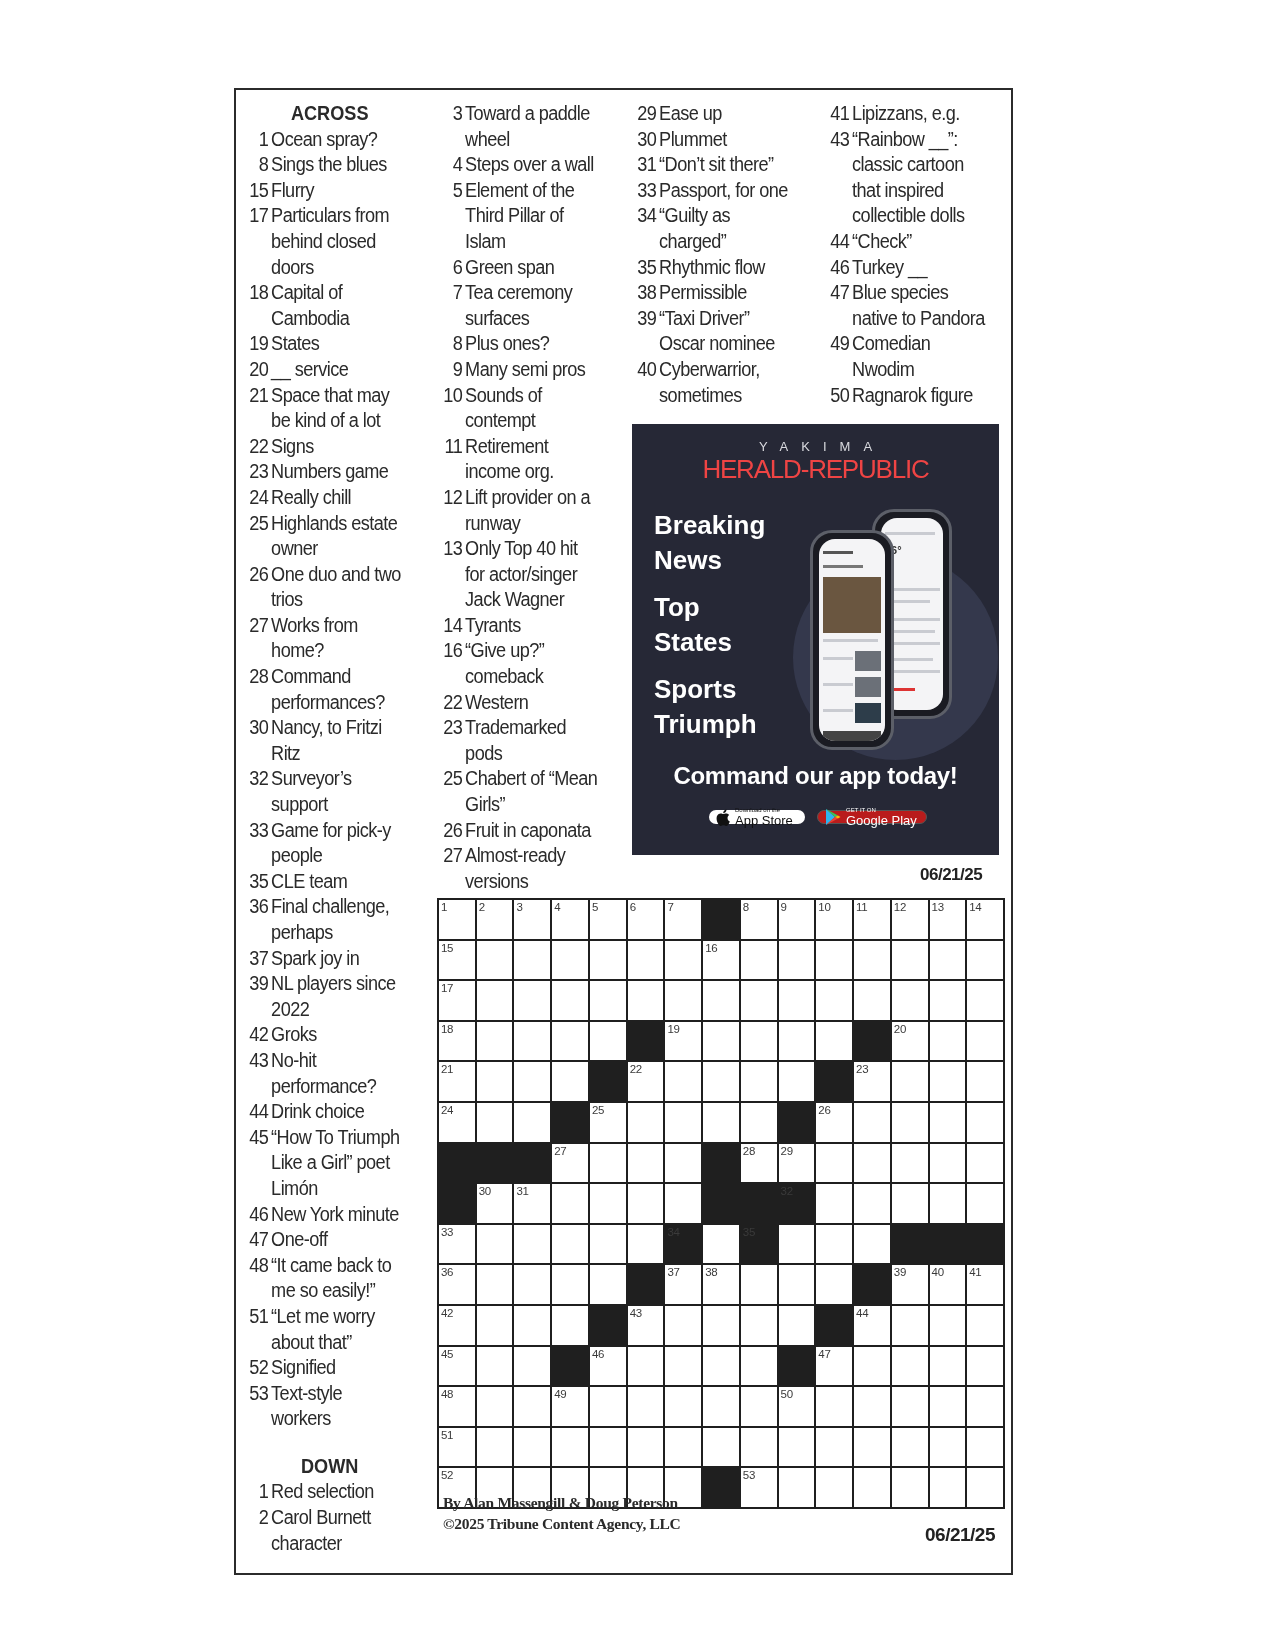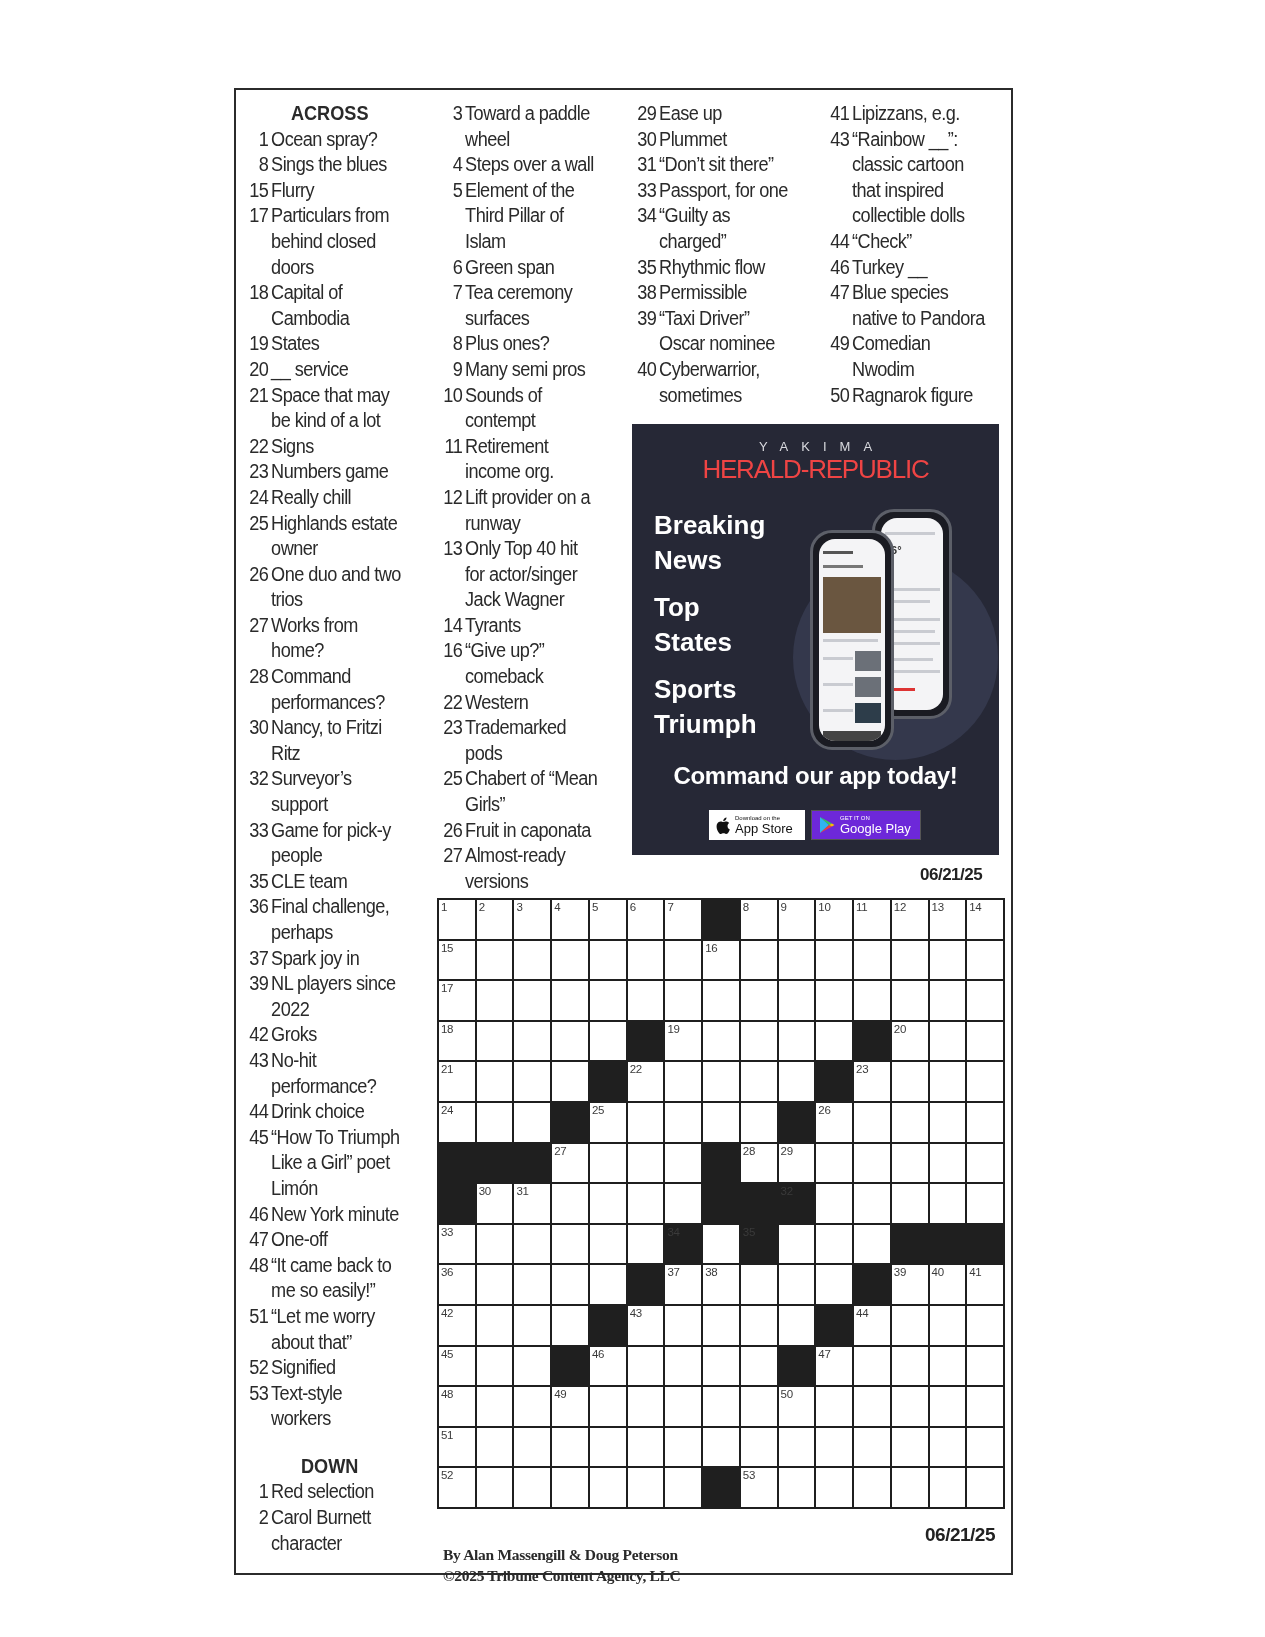--- a/index.html
+++ b/index.html
@@ -36,38 +36,38 @@
   .ad .phone { position: absolute; border-radius: 22px; background: #1a1b22; border: 3px solid #5c5f68; }
   .ad .phone .screen { position: absolute; inset: 6px; border-radius: 16px; background: #f4f4f6; overflow: hidden; }
   .ad .phone-back { left: 240px; top: 85px; width: 80px; height: 210px; }
   .ad .phone-front { left: 178px; top: 106px; width: 84px; height: 220px; }
   .ad .temp { position: absolute; top: 26px; left: 4px; font-size: 11px; font-weight: bold; color: #333; }
   .ad .photo { position: absolute; left: 4px; right: 4px; height: 40px; background: #5b4a36; }
   .ad .photo.p1 { top: 38px; height: 56px; background: #6a5640; }
   .ad .thumb { position: absolute; right: 4px; width: 26px; height: 20px; background: #6b7078; }
   .ad .line { position: absolute; left: 4px; height: 3px; background: #c9cbd1; }
   .ad .cta { position: absolute; left: 0; width: 100%; top: 338px; text-align: center; color: #fff; font-weight: bold; font-size: 24px; letter-spacing: -0.3px; }
-  .ad .store { position: absolute; top: 386px; height: 30px; border-radius: 0; display: flex; align-items: center; padding: 0 7px; gap: 5px; }
+  .ad .store { position: absolute; top: 386px; height: 14px; border-radius: 13px; display: flex; align-items: center; padding: 0 7px; gap: 5px; }
   .ad .apple { left: 77px; width: 96px; background: #ffffff; color: #111; }
-  .ad .gplay { left: 179px; width: 110px; background: #6d28d9; color: #fff; border: 1px solid #555; }
+  .ad .gplay { left: 185px; width: 110px; background: #b91c1c; color: #fff; border: 1px solid #555; }
   .ad .store .small { font-size: 6px; line-height: 7px; display: block; }
   .ad .store .big { font-size: 13px; line-height: 14px; display: block; }
 
   .date-top { position: absolute; left: 920px; top: 865px; font-weight: bold; font-size: 17px; color: #222; letter-spacing: -0.5px; }
 
   .grid {
     position: absolute; left: 437px; top: 898px; width: 568px; height: 611px;
     display: grid; grid-template-columns: repeat(15, 1fr); grid-template-rows: repeat(15, 1fr);
     border: 2px solid #1f1f1f; background: #1f1f1f; gap: 2px;
   }
   .cell { background: #ffffff; position: relative; }
   .cell.black { background: #1f1f1f; }
   .cell .cnum { position: absolute; left: 2px; top: 1px; font-size: 11.5px; color: #3a3a3a; letter-spacing: -0.3px; }
 
-  .byline { position: absolute; left: 443px; top: 1544px; font-family: "Liberation Serif", serif; font-weight: bold; font-size: 15.5px; line-height: 21px; color: #2a2a2a; letter-spacing: -0.3px; }
+  .byline { position: absolute; left: 443px; top: 1492px; font-family: "Liberation Serif", serif; font-weight: bold; font-size: 15.5px; line-height: 21px; color: #2a2a2a; letter-spacing: -0.3px; }
   .date-bottom { position: absolute; left: 925px; top: 1524px; font-weight: bold; font-size: 19px; color: #222; letter-spacing: -0.5px; }
 </style>
 </head>
 <body>
 
 <div class="frame"></div>
 
 <div class="col col1">
   <div class="section-head">ACROSS</div>
   <div id="across-list">

